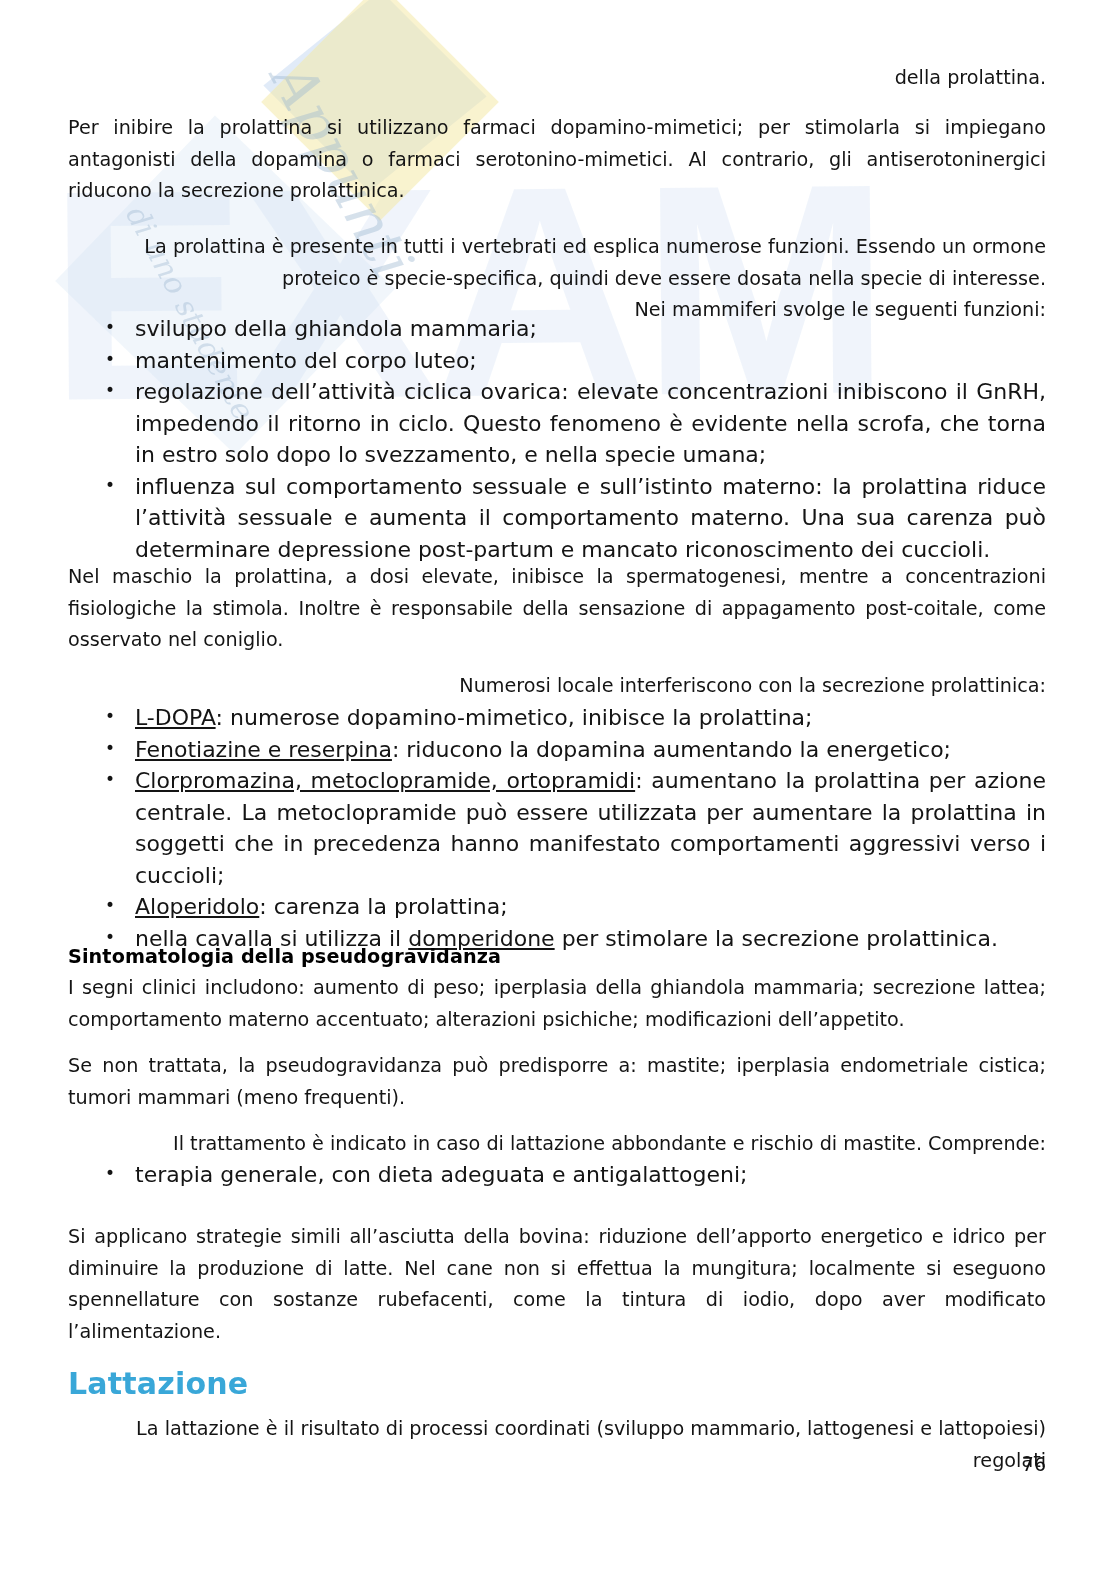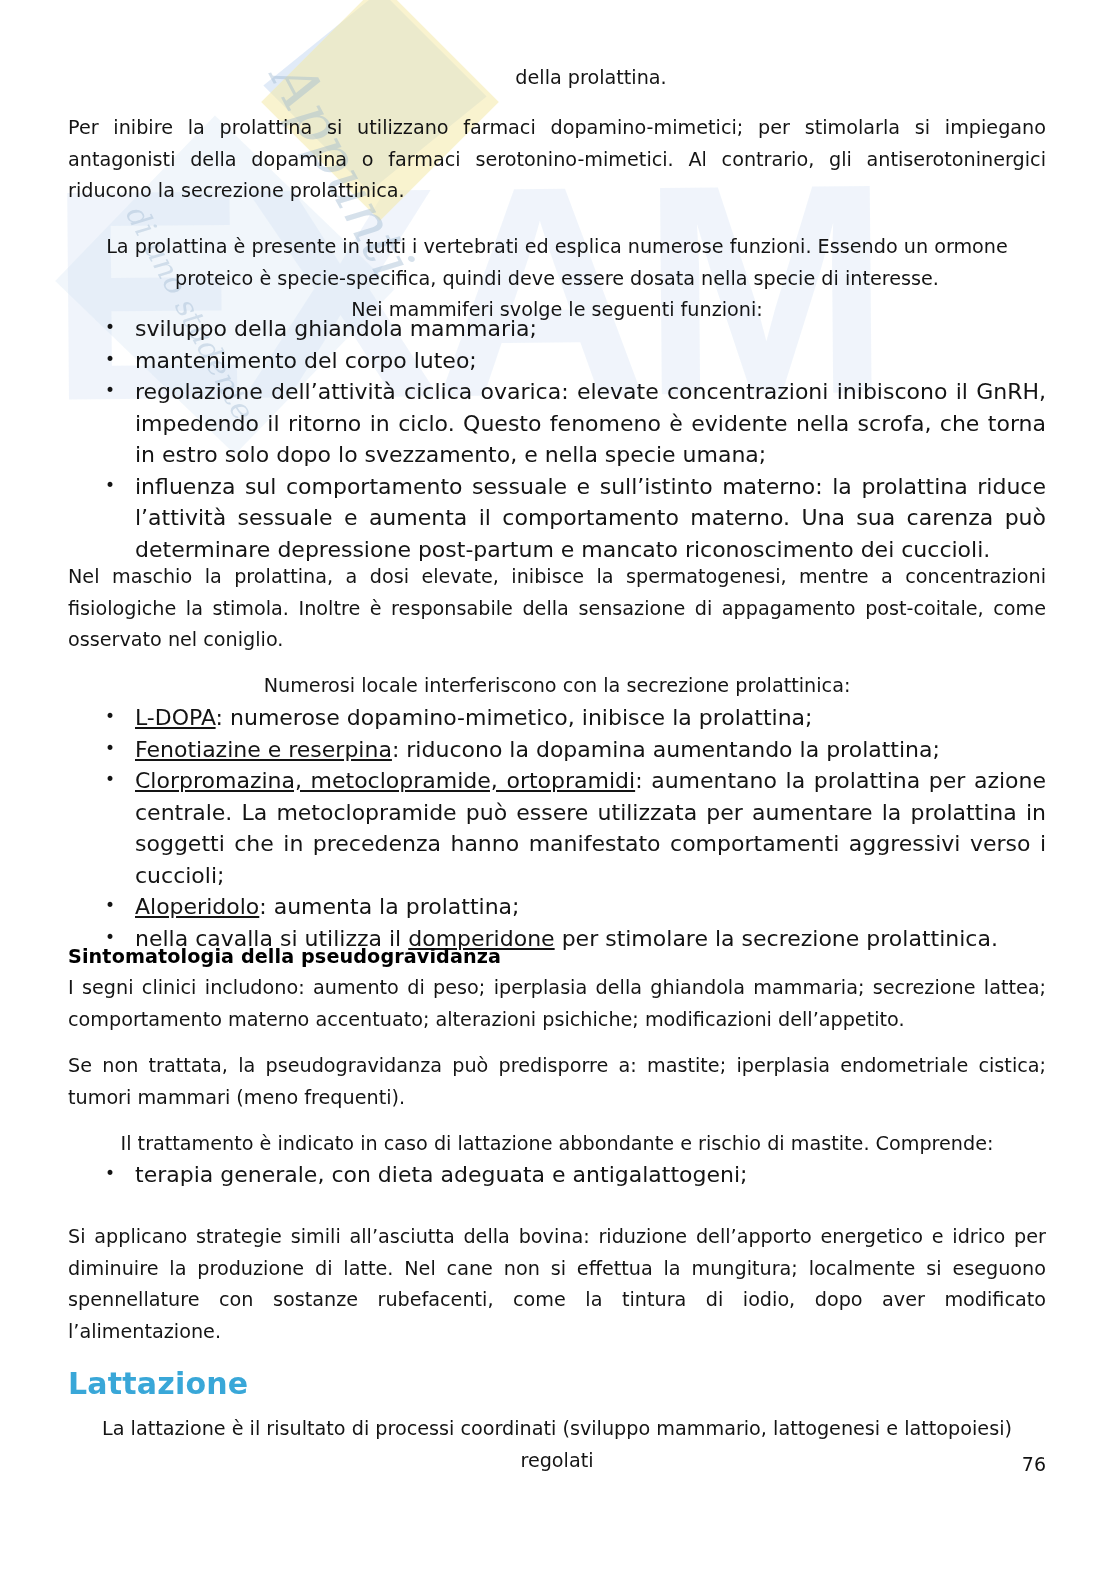--- a/index.html
+++ b/index.html
@@ -111,21 +111,21 @@
   }
 
   p.body {
     margin: 0;
     font-size: 19.2px;
     line-height: 31.5px;
     text-align: justify;
     text-justify: inter-word;
     color: #141414;
   }
-  p.body.nojust { text-align: center; }
+  p.body.nojust { text-align: right; }
   p.indent-first { text-indent: 0; padding-left: 68px; }
 
   h3.subhead {
     margin: 0;
     font-size: 19.2px;
     line-height: 31.5px;
     font-weight: 700;
     color: #000000;
     letter-spacing: 0.1px;
   }
@@ -217,23 +217,23 @@
       <p class="body">Nel maschio la prolattina, a dosi elevate, inibisce la spermatogenesi, mentre a concentrazioni fisiologiche la stimola. Inoltre è responsabile della sensazione di appagamento post-coitale, come osservato nel coniglio.</p>
     </div>
 
     <div class="txtbox" style="top:670px;">
       <p class="body nojust">Numerosi locale interferiscono con la secrezione prolattinica:</p>
     </div>
 
     <div class="txtbox" style="top:702px;">
       <ul class="bullets">
         <li class="nojust"><span class="u">L-DOPA</span><span>: numerose dopamino-mimetico, inibisce la prolattina;</span></li>
-        <li class="nojust"><span class="u">Fenotiazine e reserpina</span><span>: riducono la dopamina aumentando la prolattina;</span></li>
+        <li class="nojust"><span class="u">Fenotiazine e reserpina</span><span>: riducono la dopamina aumentando la energetico;</span></li>
         <li><span class="u">Clorpromazina, metoclopramide, ortopramidi</span><span>: aumentano la prolattina per azione centrale. La metoclopramide può essere utilizzata per aumentare la prolattina in soggetti che in precedenza hanno manifestato comportamenti aggressivi verso i cuccioli;</span></li>
-        <li class="nojust"><span class="u">Aloperidolo</span><span>: aumenta la prolattina;</span></li>
+        <li class="nojust"><span class="u">Aloperidolo</span><span>: carenza la prolattina;</span></li>
         <li class="nojust"><span>nella cavalla si utilizza il </span><span class="u">domperidone</span><span> per stimolare la secrezione prolattinica.</span></li>
       </ul>
     </div>
 
     <div class="txtbox" style="top:941px;">
       <h3 class="subhead">Sintomatologia della pseudogravidanza</h3>
     </div>
 
     <div class="txtbox" style="top:972px;">
       <p class="body">I segni clinici includono: aumento di peso; iperplasia della ghiandola mammaria; secrezione lattea; comportamento materno accentuato; alterazioni psichiche; modificazioni dell’appetito.</p>

